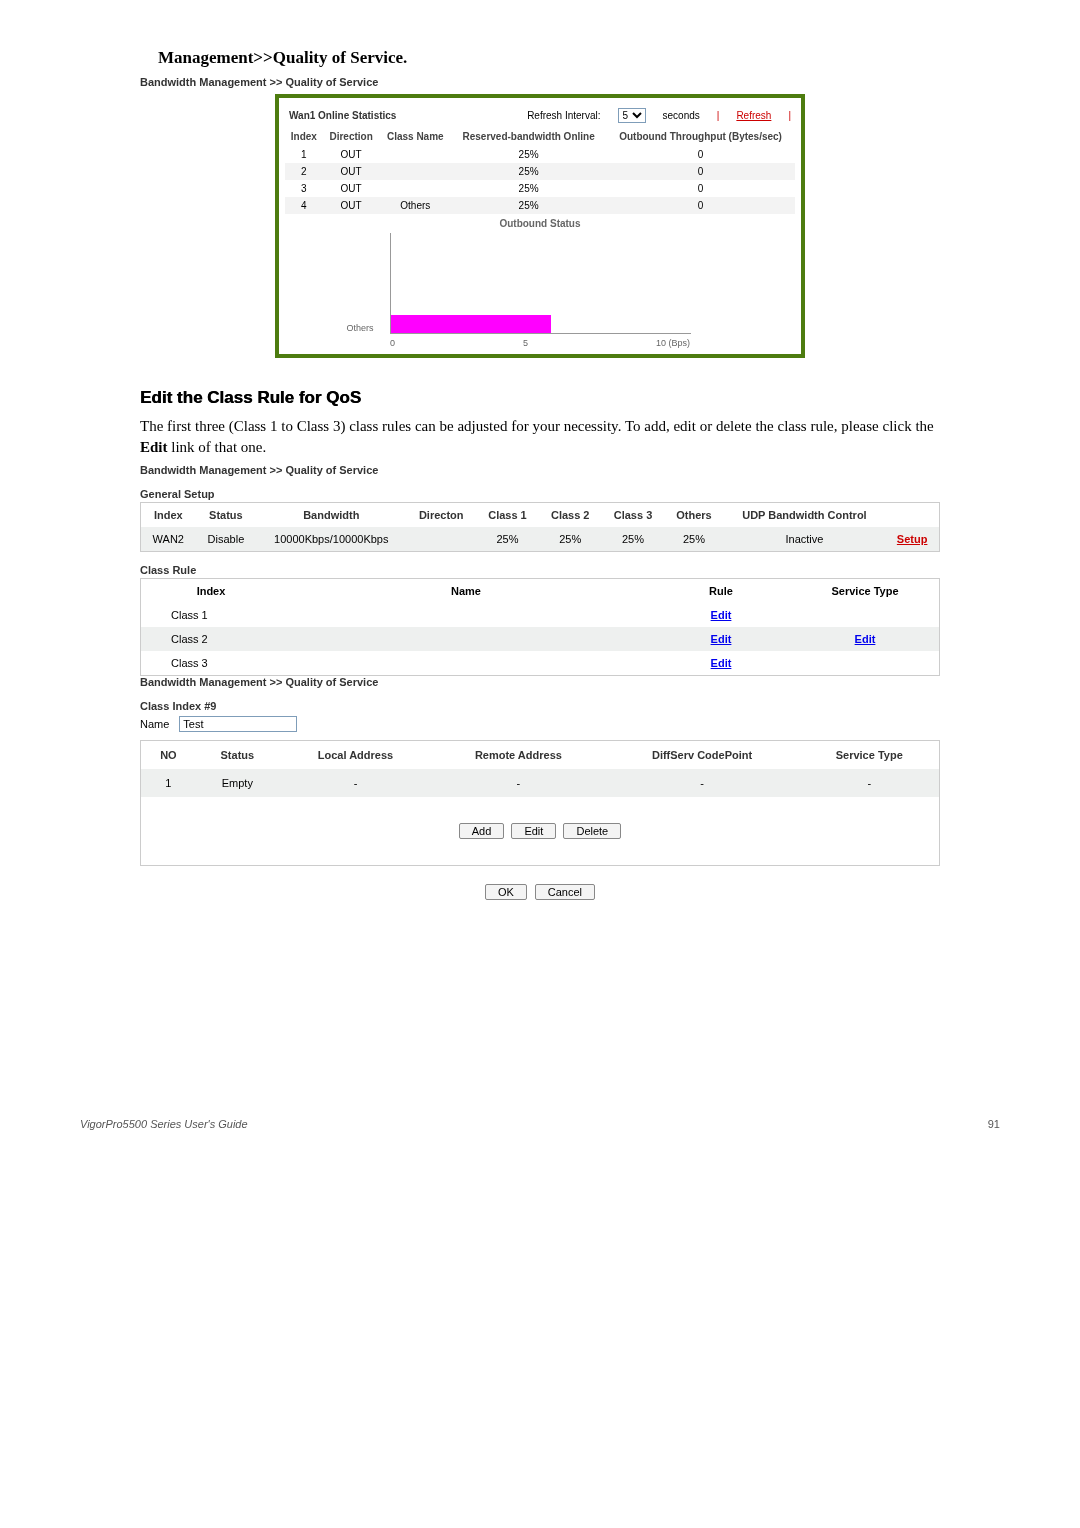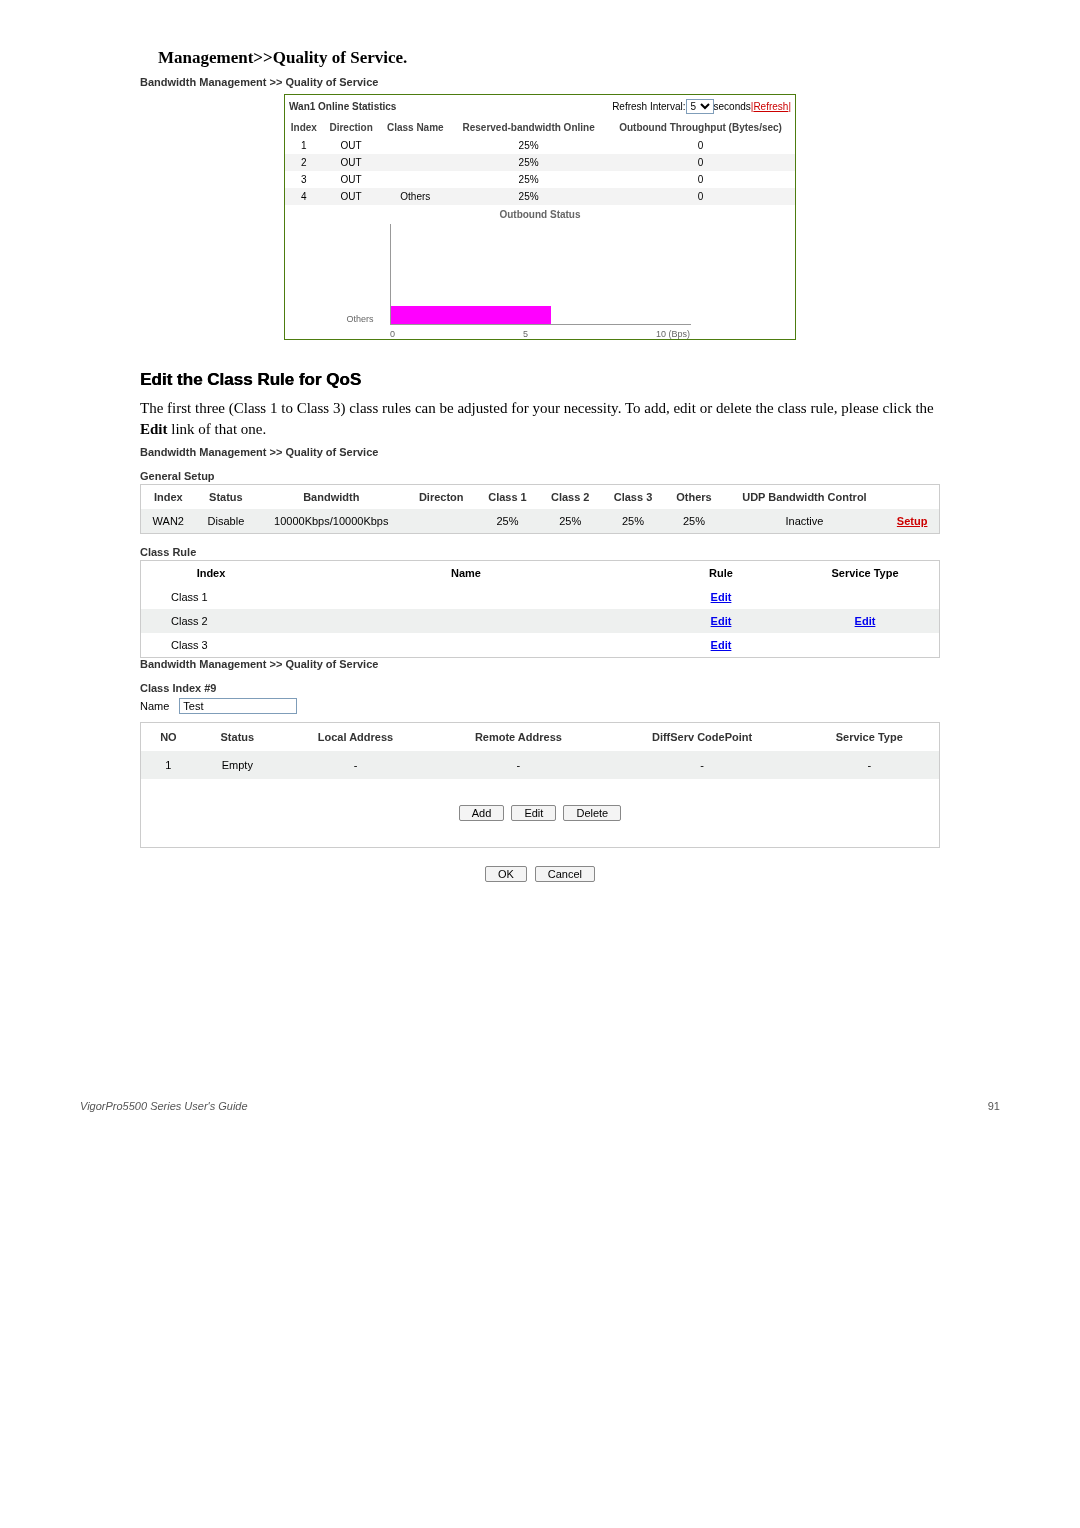--- a/index.html
+++ b/index.html
@@ -39,39 +39,39 @@
     font-size: 15px;
     line-height: 1.4;
     margin: 6px 0;
   }
   .body-text .bold { font-weight: bold; }
 
   
   .panel1 {
     width: 510px;
     margin: 4px auto 10px auto;
-    border: 1px solid #4d7c0f;
-    padding: 0;
+    border: 4px solid #4d7c0f;
+    padding: 6px;
     font-family: Verdana, Arial, sans-serif;
     font-size: 10px;
   }
   .panel1-top {
     display: flex;
     justify-content: space-between;
     align-items: center;
     padding: 4px;
   }
   .panel1-top .left {
     font-weight: bold;
     color: #333;
   }
   .panel1-top .right {
     display: flex;
     align-items: center;
-    gap: 0;
+    gap: 17px;
   }
   .panel1-top select {
     font-size: 10px;
     border: 1px solid #7f9db9;
     background: #fff;
   }
   .refresh-link { color: #c00; text-decoration: underline; }
   .pipe { color: #c00; }
   .table1 {
     width: 100%;

